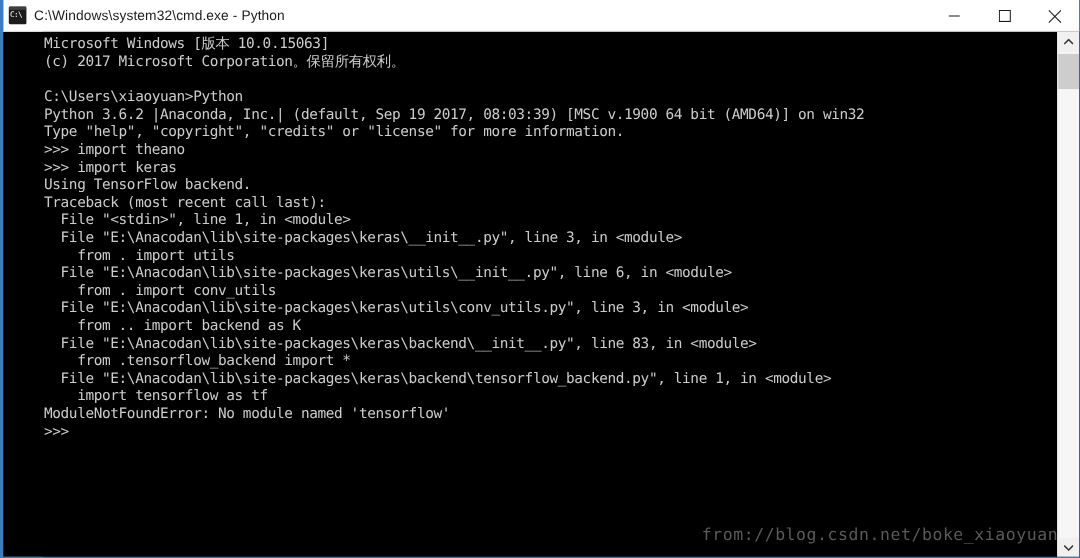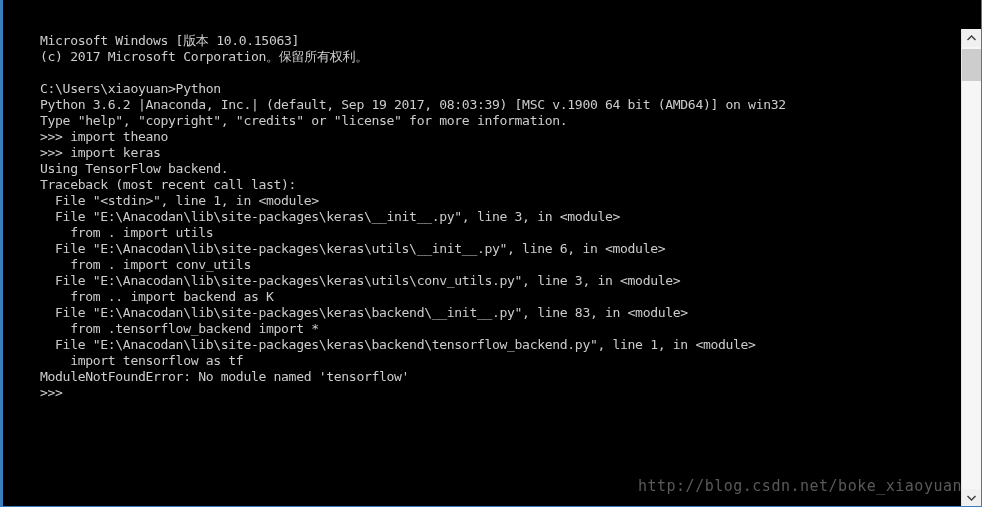--- a/index.html
+++ b/index.html
@@ -167,20 +167,42 @@
     width: 19px;
     height: 32px;
     background: #cdcdcd;
   }
 </style>
 </head>
 <body>
 
 <div class="window">
 
+  <div class="titlebar">
+    <div class="title-icon"></div>
+    <div class="title-text">C:\Windows\system32\cmd.exe - Python</div>
+    <div class="win-controls">
+      <div class="win-btn">
+        <svg width="11" height="11" viewBox="0 0 11 11" aria-hidden="true">
+          <line x1="0.5" y1="5.5" x2="10.5" y2="5.5" stroke="#1b1b1b" stroke-width="1"></line>
+        </svg>
+      </div>
+      <div class="win-btn">
+        <svg width="11" height="11" viewBox="0 0 11 11" aria-hidden="true">
+          <rect x="0.5" y="0.5" width="10" height="10" fill="none" stroke="#1b1b1b" stroke-width="1"></rect>
+        </svg>
+      </div>
+      <div class="win-btn">
+        <svg width="12" height="12" viewBox="0 0 12 12" aria-hidden="true">
+          <line x1="0.5" y1="0.5" x2="11.5" y2="11.5" stroke="#1b1b1b" stroke-width="1"></line>
+          <line x1="11.5" y1="0.5" x2="0.5" y2="11.5" stroke="#1b1b1b" stroke-width="1"></line>
+        </svg>
+      </div>
+    </div>
+  </div>
 
   <div class="console">
     <pre class="console-text">Microsoft Windows [版本 10.0.15063]
 (c) 2017 Microsoft Corporation。保留所有权利。
 
 C:\Users\xiaoyuan&gt;Python
 Python 3.6.2 |Anaconda, Inc.| (default, Sep 19 2017, 08:03:39) [MSC v.1900 64 bit (AMD64)] on win32
 Type "help", "copyright", "credits" or "license" for more information.
 &gt;&gt;&gt; import theano
 &gt;&gt;&gt; import keras
@@ -192,21 +214,21 @@
   File "E:\Anacodan\lib\site-packages\keras\utils\__init__.py", line 6, in &lt;module&gt;
     from . import conv_utils
   File "E:\Anacodan\lib\site-packages\keras\utils\conv_utils.py", line 3, in &lt;module&gt;
     from .. import backend as K
   File "E:\Anacodan\lib\site-packages\keras\backend\__init__.py", line 83, in &lt;module&gt;
     from .tensorflow_backend import *
   File "E:\Anacodan\lib\site-packages\keras\backend\tensorflow_backend.py", line 1, in &lt;module&gt;
     import tensorflow as tf
 ModuleNotFoundError: No module named 'tensorflow'
 &gt;&gt;&gt;</pre>
-    <div class="watermark">http://blog.csdn.net/boke_xiaoyuan</div>
+    <div class="watermark">from://blog.csdn.net/boke_xiaoyuan</div>
   </div>
 
   <div class="scrollbar">
     <div class="sb-arrow up">
       <svg width="9" height="6" viewBox="0 0 9 6" aria-hidden="true">
         <path d="M0.5 5 L4.5 1 L8.5 5" fill="none" stroke="#3c3c3c" stroke-width="1.4"></path>
       </svg>
     </div>
     <div class="sb-track">
       <div class="sb-thumb"></div>

